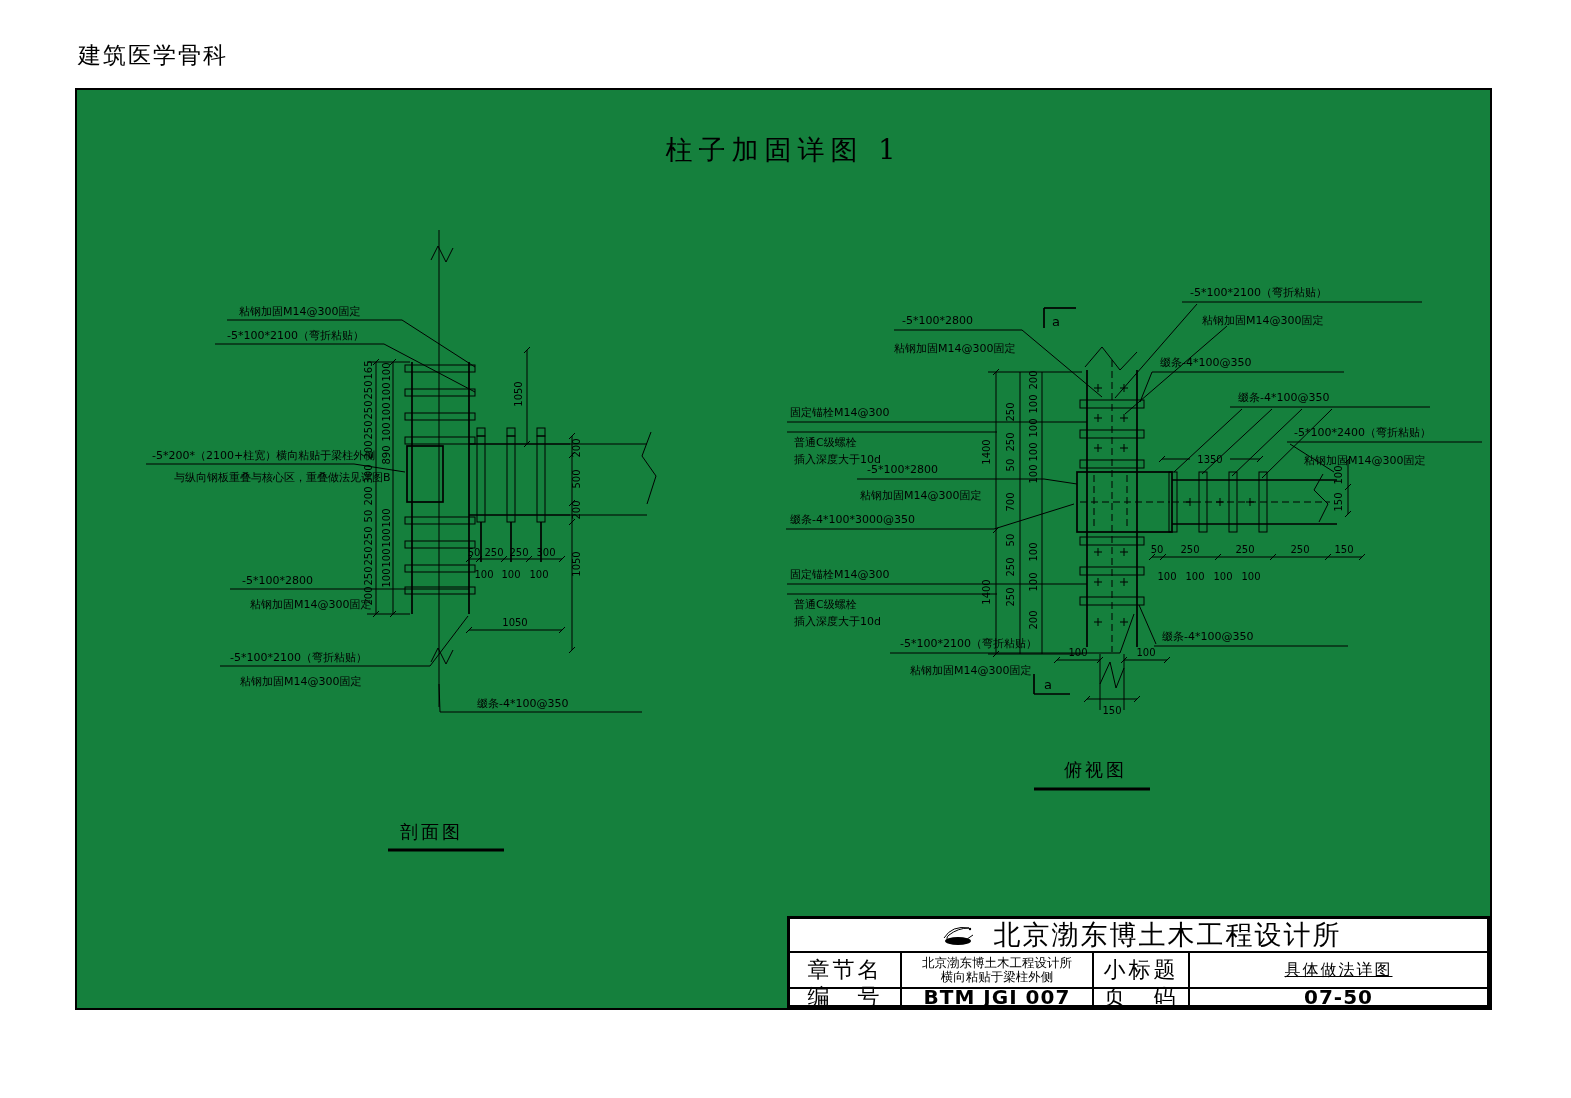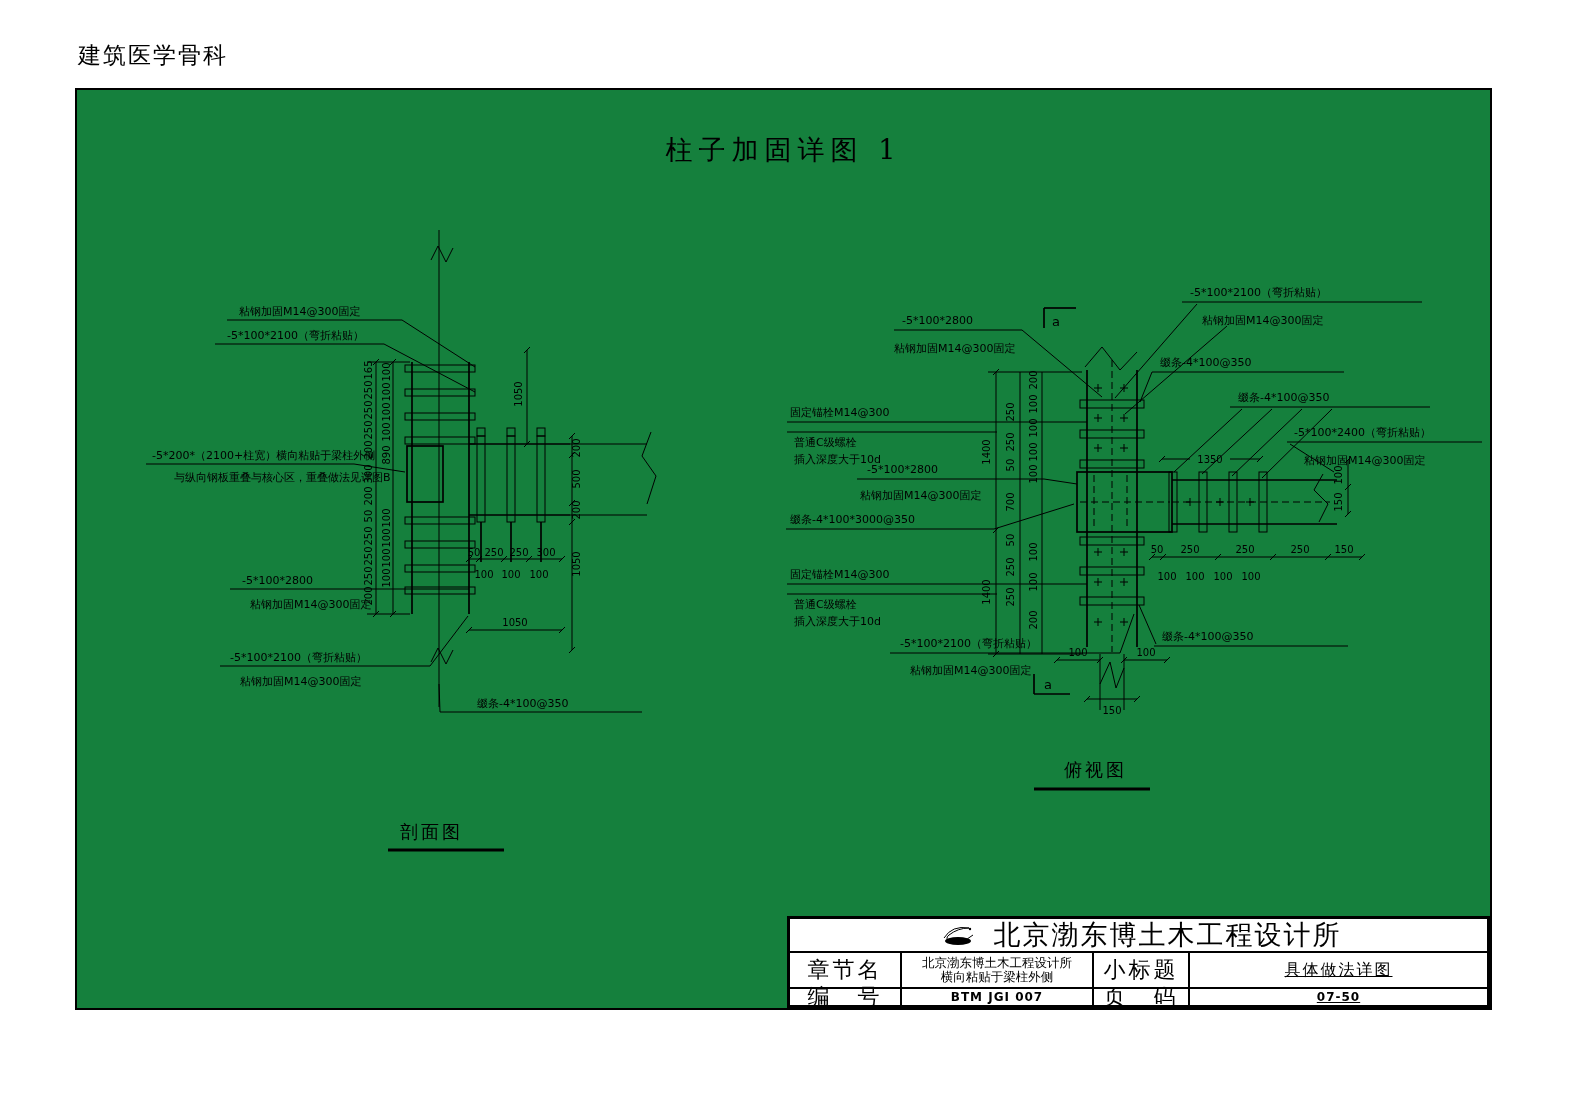--- a/index.html
+++ b/index.html
@@ -25,21 +25,21 @@
   .tblock{position:absolute;right:0;bottom:0;width:697px;border:3px solid #000;background:#fff;}
   .tb-company{height:32px;border-bottom:2px solid #000000;display:flex;align-items:center;justify-content:center;gap:12px;font-size:27px;letter-spacing:2px;}
   .tb-logo{width:46px;height:26px;position:static;flex:0 0 auto;}
   .tb-row{display:grid;grid-template-columns:112px 192px 96px 1fr;}
   .tb-row.r2>div{height:34px;border-bottom:2px solid #000;}
   .tb-row.r3>div{height:16px;}
   .tb-row>div{border-right:2px solid #000;display:flex;flex-direction:column;align-items:center;justify-content:center;text-align:center;}
   .tb-row>div:last-child{border-right:none;text-decoration:underline;}
   .tb-key{font-size:22px;letter-spacing:3px;}
   .tb-val-sm{font-size:12.5px;line-height:1.15;}
-  .tb-val{font-size:12px;font-weight:bold;letter-spacing:1px;}
+  .tb-val{font-size:20px;font-weight:bold;letter-spacing:1px;}
 </style>
 </head>
 <body>
 
 <div class="page">
   <div class="doc-header">建筑医学骨科</div>
 
   <div class="frame">
     <div class="drawing-title">柱子加固详图 1</div>
 

